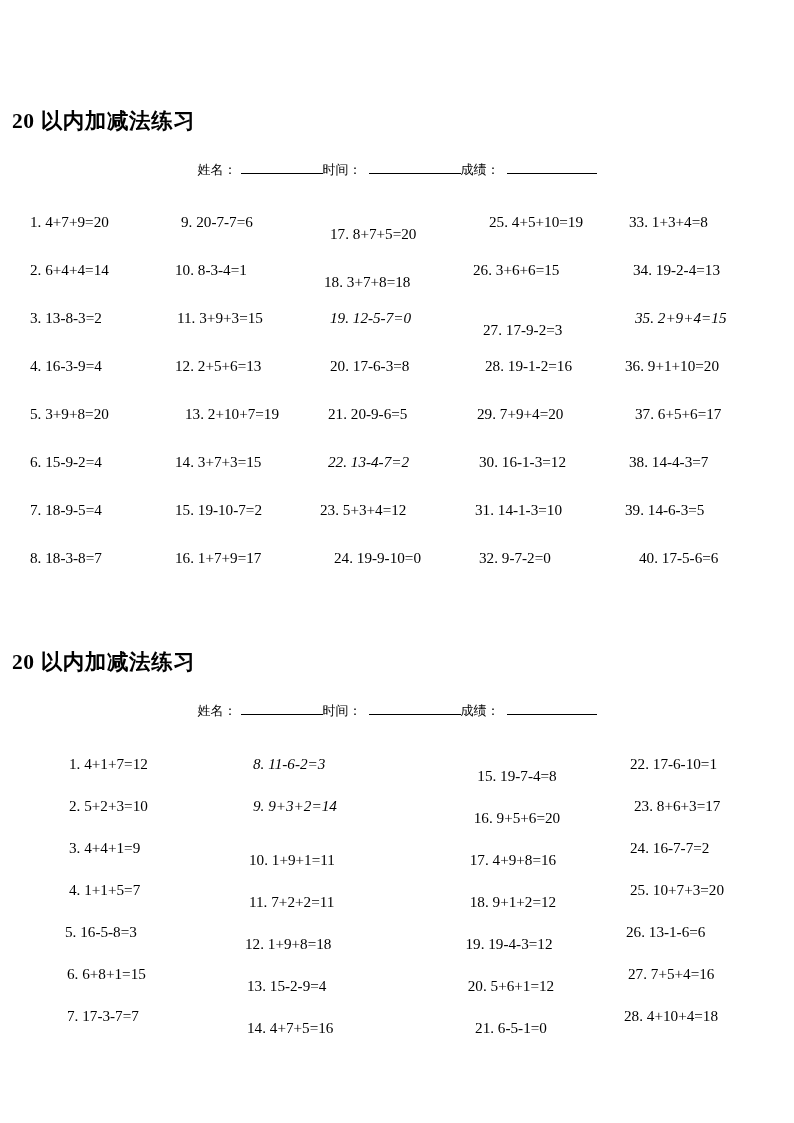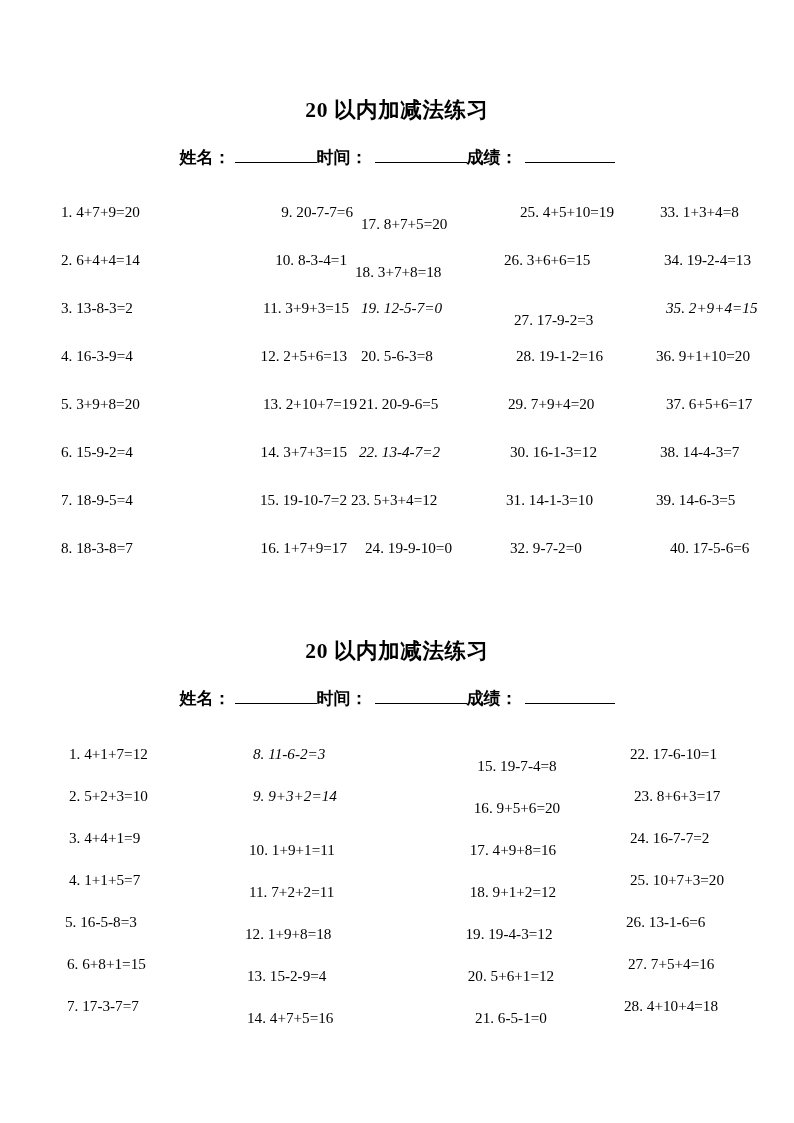--- a/index.html
+++ b/index.html
@@ -27,37 +27,37 @@
   
   .worksheet {
     position: absolute;
     left: 0;
     width: 794px;
   }
   #worksheet-1 { top: 96px; }
   #worksheet-2 { top: 637px; }
 
   .ws-title {
-    text-align: center;
+    text-align: left;
     font-family: "Liberation Serif", "DejaVu Serif", serif;
     font-weight: bold;
     font-size: 21.5px;
     letter-spacing: 0.6px;
     line-height: 1.25;
-    margin: 1px;
+    margin: 12px;
     padding: 0;
   }
 
   .ws-meta {
     margin: 12px;
     padding: 0;
     text-align: center;
     font-family: "Liberation Sans", "DejaVu Sans", sans-serif;
-    font-weight: bold;
-    font-size: 17px;
+    font-weight: normal;
+    font-size: 13px;
     line-height: 1.0;
     white-space: nowrap;
   }
   #worksheet-1 .ws-meta { margin-top: 25px; }
   #worksheet-2 .ws-meta { margin-top: 25px; }
 
   .meta-label {
     display: inline-block;
     vertical-align: baseline;
   }
@@ -86,24 +86,24 @@
     white-space: nowrap;
   }
   .pcell {
     font-family: "Liberation Serif", "DejaVu Serif", serif;
     font-size: 15.2px;
     line-height: 1;
     white-space: nowrap;
   }
 
   
-  #worksheet-1 .problems { margin-top: 22px; padding-left: 61px; }
+  #worksheet-1 .problems { margin-top: 22px; padding-left: 30px; }
   #worksheet-1 .prow { height: 48px; align-items: center; }
   #worksheet-1 .pcell.c0 { width: 141px; }
-  #worksheet-1 .pcell.c1 { width: 141px; text-align: right; }
+  #worksheet-1 .pcell.c1 { width: 141px; }
   #worksheet-1 .pcell.c2 { width: 145px; }
   #worksheet-1 .pcell.c3 { width: 140px; }
   #worksheet-1 .pcell.c4 { width: 150px; }
 
   
   #worksheet-2 .problems { margin-top: 26px; padding-left: 65px; }
   #worksheet-2 .prow { height: 42px; align-items: center; }
   #worksheet-2 .pcell.c0 { width: 172px; }
   #worksheet-2 .pcell.c1 { width: 167px; }
   #worksheet-2 .pcell.c2 { width: 178px; text-align: center; }
@@ -152,21 +152,21 @@
       <div class="prow">
         <span class="pcell c0">3.  13-8-3=2</span>
         <span class="pcell c1 nudge-6">11.  3+9+3=15</span>
         <span class="pcell c2 nudge-12">19.  12-5-7=0</span>
         <span class="pcell c3 nudge-8">27. 17-9-2=3</span>
         <span class="pcell c4 nudge-12">35.  2+9+4=15</span>
       </div>
       <div class="prow">
         <span class="pcell c0">4.  16-3-9=4</span>
         <span class="pcell c1 nudge-4">12.  2+5+6=13</span>
-        <span class="pcell c2 nudge-14">20.  5-6-3=8</span>
+        <span class="pcell c2 nudge-14">20.  17-6-3=8</span>
         <span class="pcell c3 nudge-10">28. 19-1-2=16</span>
         <span class="pcell c4">36.  9+1+10=20</span>
       </div>
       <div class="prow">
         <span class="pcell c0">5.  3+9+8=20</span>
         <span class="pcell c1 nudge-14">13. 2+10+7=19</span>
         <span class="pcell c2 nudge-2">21.  20-9-6=5</span>
         <span class="pcell c3 nudge-4">29. 7+9+4=20</span>
         <span class="pcell c4 nudge-18">37.  6+5+6=17</span>
       </div>

